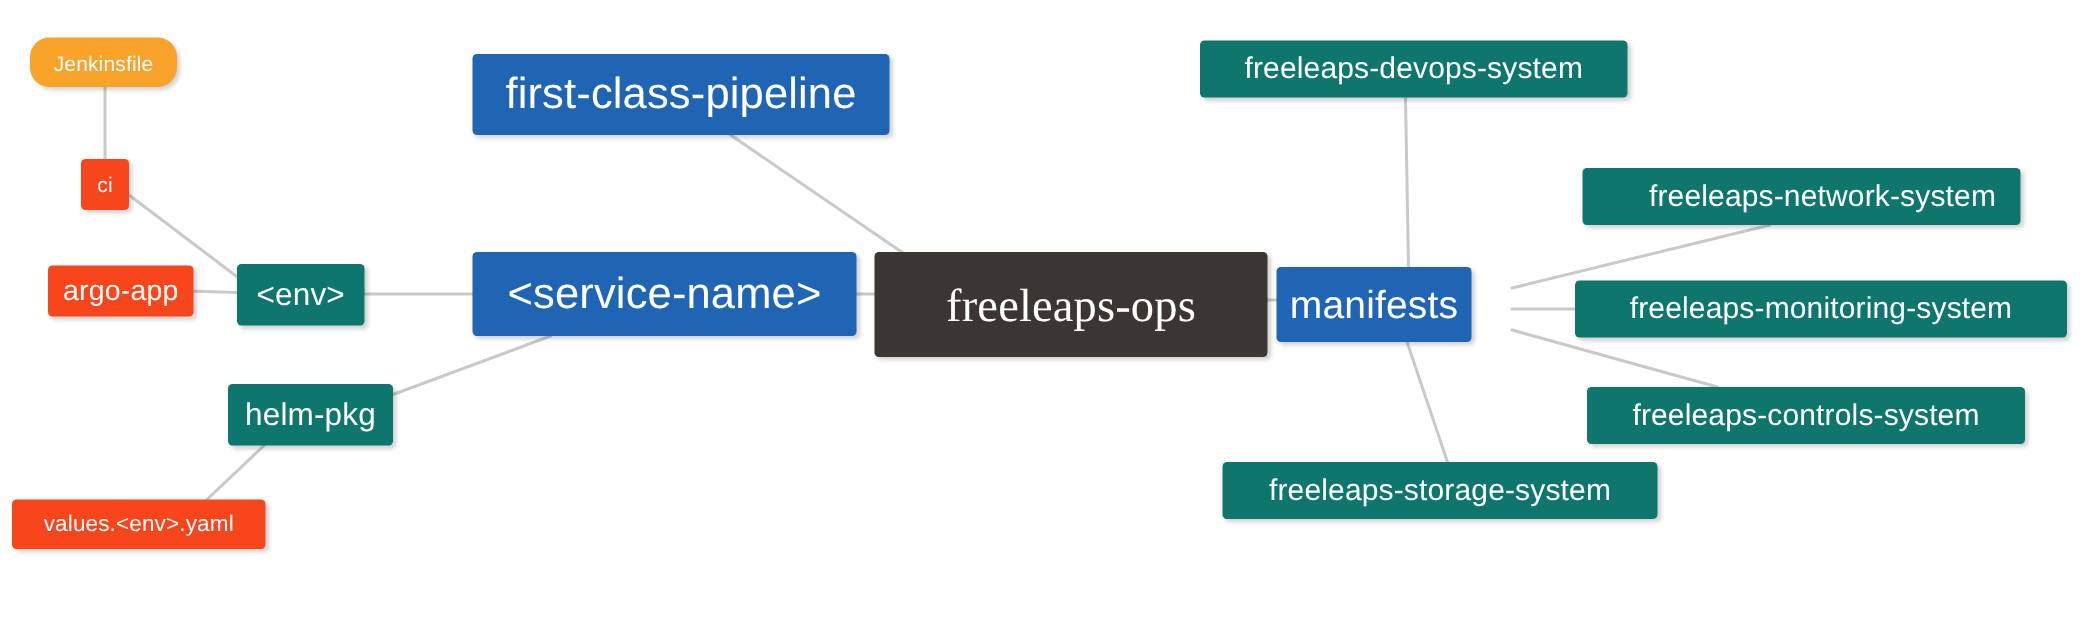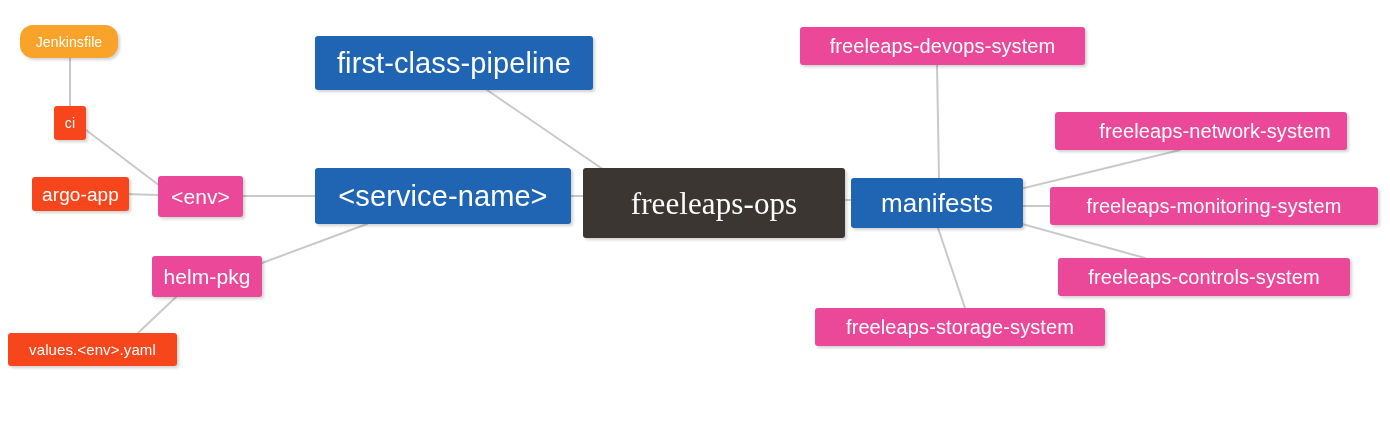--- a/index.html
+++ b/index.html
@@ -34,21 +34,21 @@
     justify-content: center;
     color: #ffffff;
     white-space: nowrap;
     border-radius: 3px;
     box-shadow: 2px 2px 3px rgba(0,0,0,0.18);
     letter-spacing: 0.1px;
     line-height: 1;
   }
   .n-root   { background: #3b3631; font-family: Liberation Serif, serif; }
   .n-blue   { background: #2065b4; }
-  .n-green  { background: #ec4899; }
+  .n-green  { background: #0f766e; }
   .n-red    { background: #f8461c; align-items: center; }
   .n-orange { background: #faa32b; border-radius: 13px; }
 </style>
 </head>
 <body>
 
 <div id="canvas">
   <svg id="edges" viewBox="0 0 1390 421" xmlns="http://www.w3.org/2000/svg">
       <line x1="70" y1="58" x2="70" y2="106" stroke="#c9c9c9" stroke-width="2" stroke-linecap="round"></line>
       <line x1="86" y1="130" x2="160" y2="186" stroke="#c9c9c9" stroke-width="2" stroke-linecap="round"></line>
@@ -86,21 +86,21 @@
       </div>
       <div class="node n-blue" style="left: 315px; top: 36px; width: 278px; height: 54px; font-size: 29px;">
         <span>first-class-pipeline</span>
       </div>
       <div class="node n-blue" style="left: 315px; top: 168px; width: 256px; height: 56px; font-size: 29px;">
         <span>&lt;service-name&gt;</span>
       </div>
       <div class="node n-root" style="left: 583px; top: 168px; width: 262px; height: 70px; font-size: 31px;">
         <span>freeleaps-ops</span>
       </div>
-      <div class="node n-blue" style="left: 851px; top: 178px; width: 172px; height: 50px; font-size: 26px;">
+      <div class="node n-blue" style="left: 851px; top: 178px; width: 130px; height: 50px; font-size: 26px;">
         <span>manifests</span>
       </div>
       <div class="node n-green" style="left: 800px; top: 27px; width: 285px; height: 38px; font-size: 20px;">
         <span>freeleaps-devops-system</span>
       </div>
       <div class="node n-green" style="left: 1055px; top: 112px; width: 292px; height: 38px; font-size: 20px; padding-left: 28px;">
         <span>freeleaps-network-system</span>
       </div>
       <div class="node n-green" style="left: 1050px; top: 187px; width: 328px; height: 38px; font-size: 20px;">
         <span>freeleaps-monitoring-system</span>

